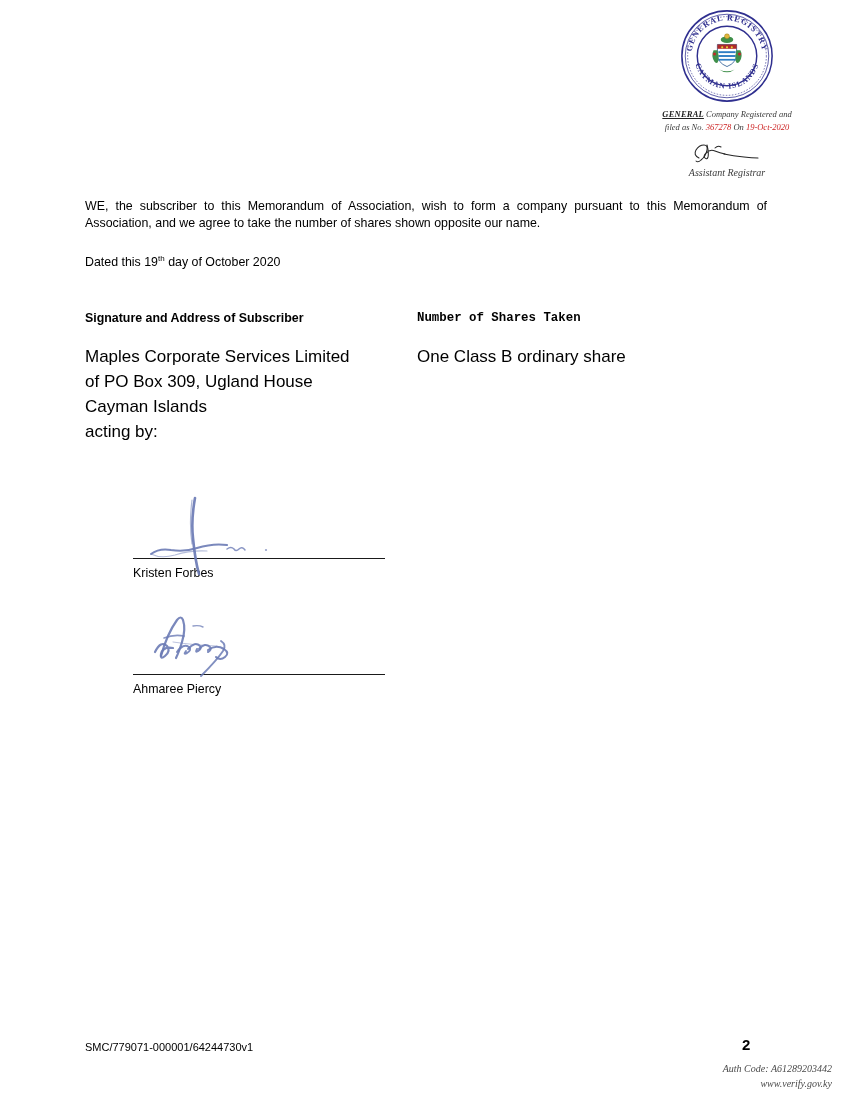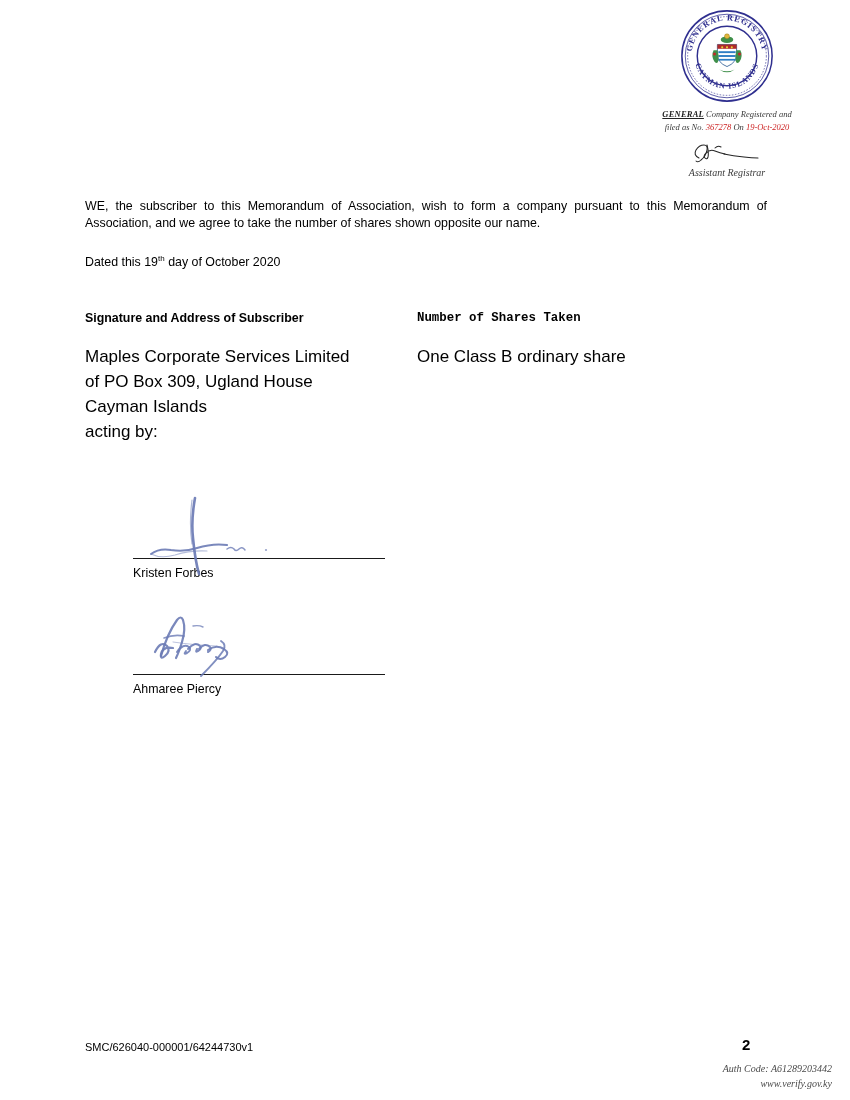--- a/index.html
+++ b/index.html
@@ -293,20 +293,20 @@
           <path d="M88 29 q6 4 2 10 q-6 9 -22 25" stroke-width="1.9" opacity="0.85"></path>
           <path d="M40 30 q20 3 44 4" stroke-width="1" opacity="0.45"></path>
           <path d="M60 14 q6 -1 10 1" stroke-width="1.4" opacity="0.75"></path>
         </g>
       </svg>
     </div>
     <div class="sig-rule"></div>
     <div class="sig-name">Ahmaree Piercy</div>
   </div>
 
-  <div id="footer-ref">SMC/626040-000001/64244730v1</div>
+  <div id="footer-ref">SMC/779071-000001/64244730v1</div>
   <div id="footer-page">2</div>
   <div id="footer-auth">
     <div>Auth Code: A61289203442</div>
     <div>www.verify.gov.ky</div>
   </div>
 
 </div>
 
 </body></html>

